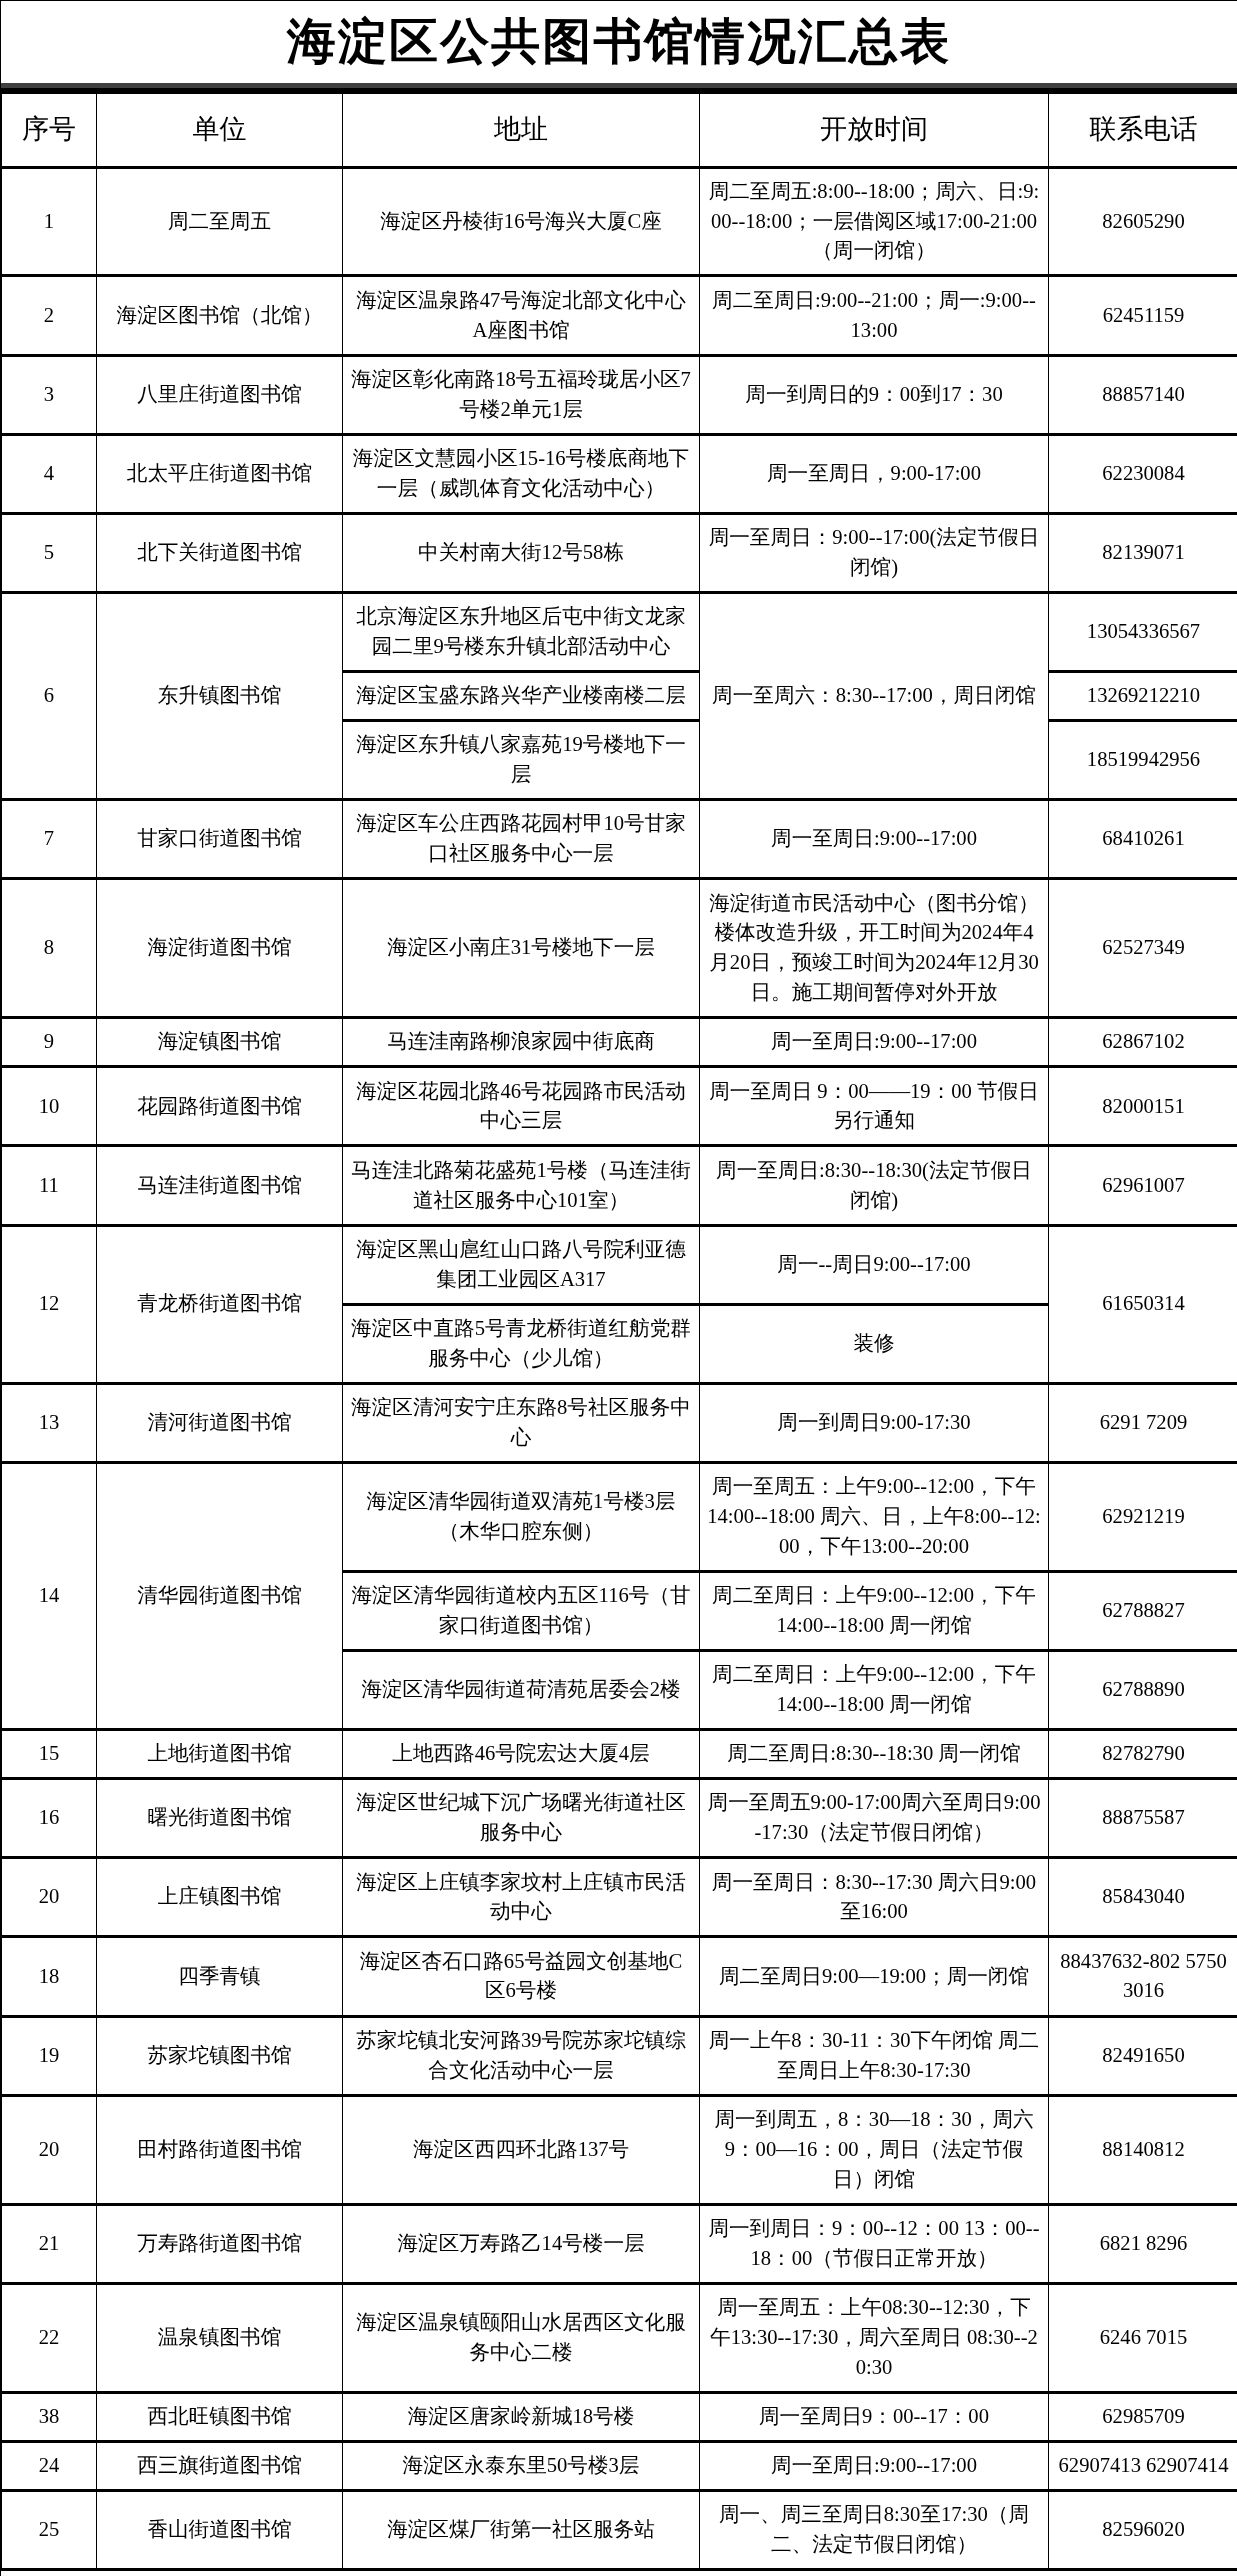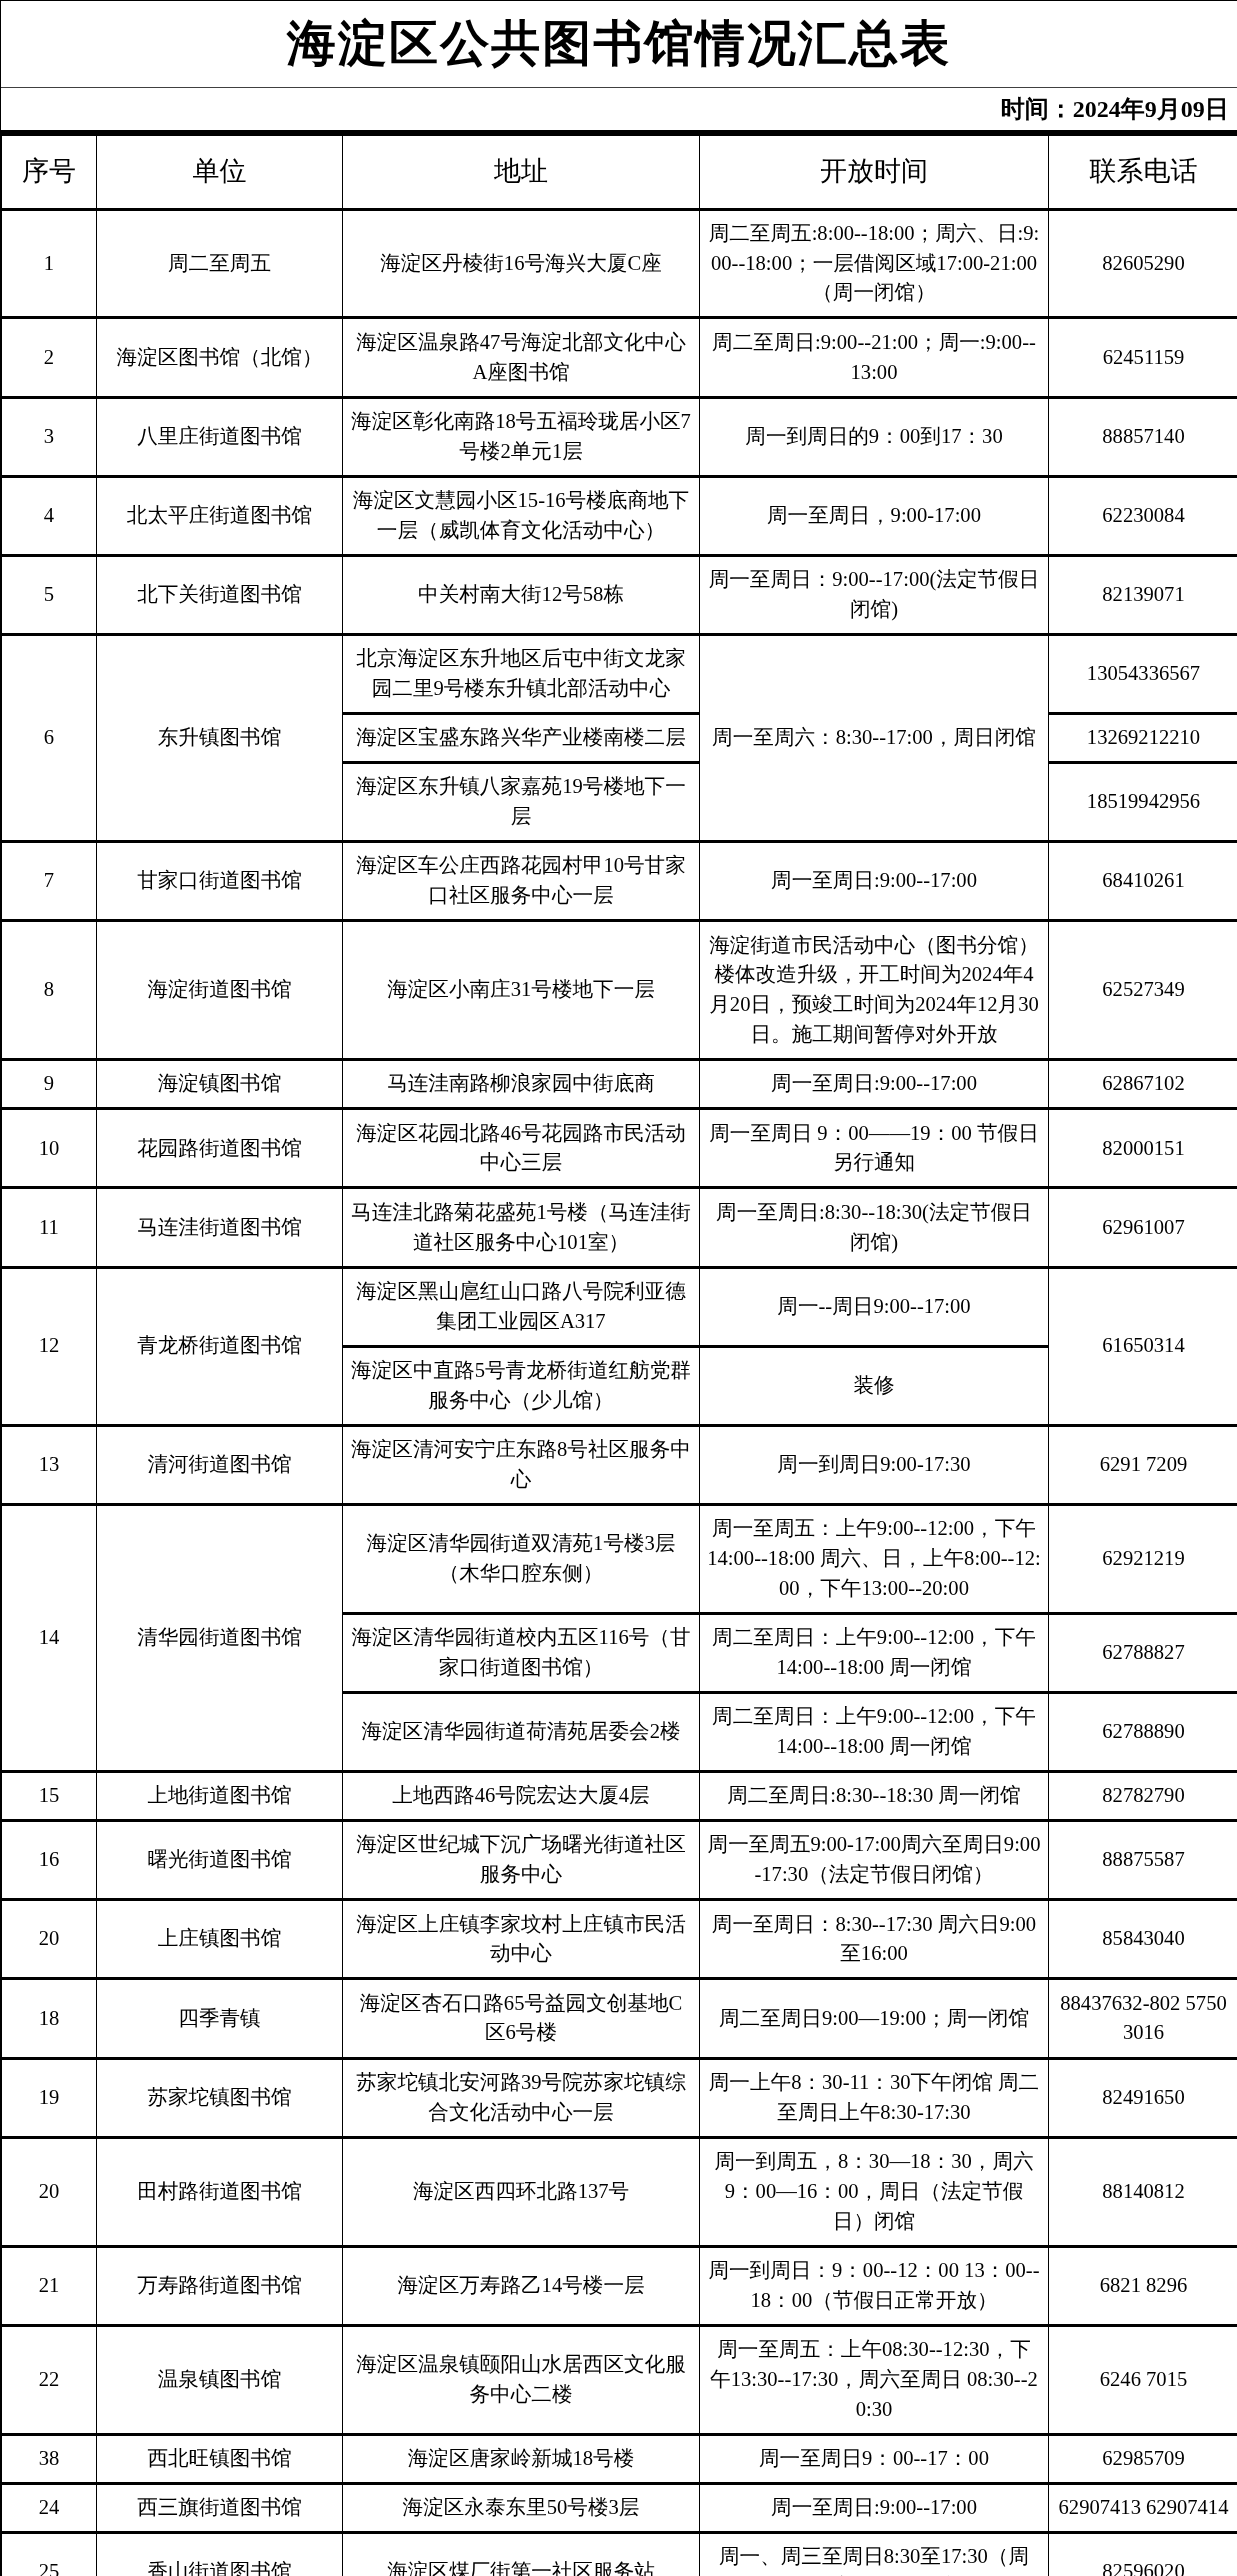--- a/index.html
+++ b/index.html
@@ -1,20 +1,20 @@
 <!DOCTYPE html>
 <html style="font-size:8.2px"><head>
 <meta charset="utf-8">
 <style>
   html,body{margin:0;padding:0;background:#fff;}
   body{font-family:"Liberation Serif","DejaVu Serif",serif;color:#000;}
   .sheet{width:1238px;height:3309px;overflow:hidden;background:#fff;box-sizing:border-box;
          border-left:1px solid #000;border-right:1px solid #000;border-top:1px solid #000;}
   .title-block{height:87px;display:flex;align-items:center;justify-content:center;
-               border-bottom:1px solid #404040;box-sizing:border-box;}
+               border-bottom:5px solid #404040;box-sizing:border-box;}
   .title-block h1{margin:0;font-size:49px;font-weight:bold;letter-spacing:2.1px;}
   .date-row{height:42px;display:flex;align-items:center;justify-content:flex-end;
             padding-right:8.2px;box-sizing:border-box;}
   .date-row .date{font-size:24px;font-weight:bold;}
   table{border-collapse:collapse;width:1238px;table-layout:fixed;}
   td,th{border:1.5px solid #000;border-top-width:3.6px;border-bottom-width:3.6px;
         font-size:20.6px;line-height:1.45;text-align:center;vertical-align:middle;
         padding:8.2px 7.2px;font-weight:normal;word-break:break-all;box-sizing:border-box;}
   thead th{border-top-width:6.7px;font-size:27px;height:76px;}
   .c-no{width:95px;}
@@ -25,23 +25,20 @@
 </style>
 </head>
 <body>
 
 <div class="sheet">
 
   <div class="title-block">
     <h1>海淀区公共图书馆情况汇总表</h1>
   </div>
 
-  <div class="date-row">
-    <span class="date">时间：2024年9月09日</span>
-  </div>
 
   <table>
     <colgroup>
       <col class="c-no">
         <col class="c-unit">
         <col class="c-addr">
         <col class="c-hours">
         <col class="c-phone">
     </colgroup>
     <thead>

